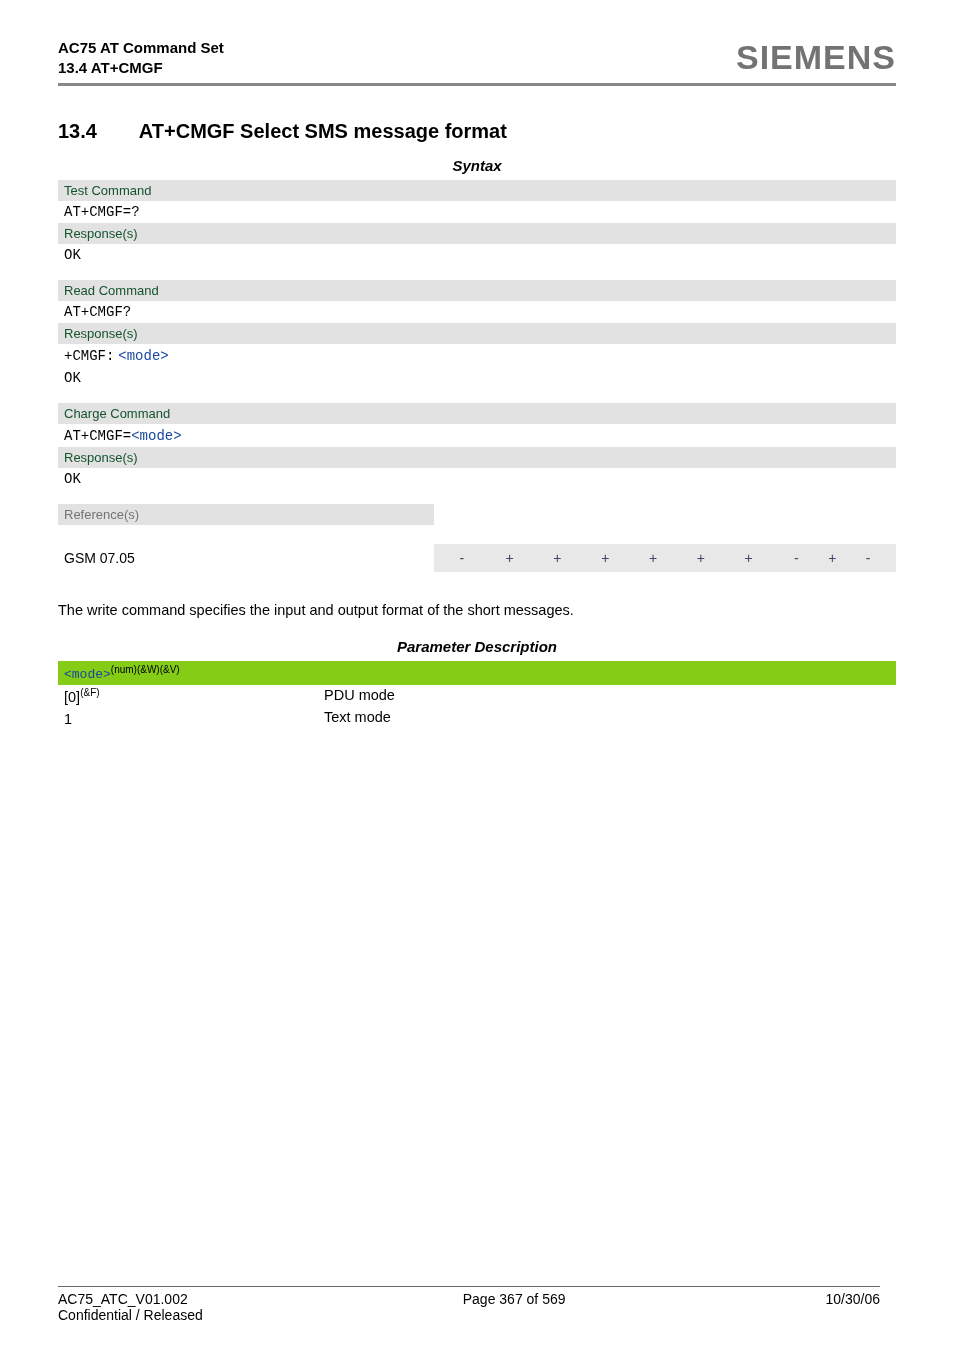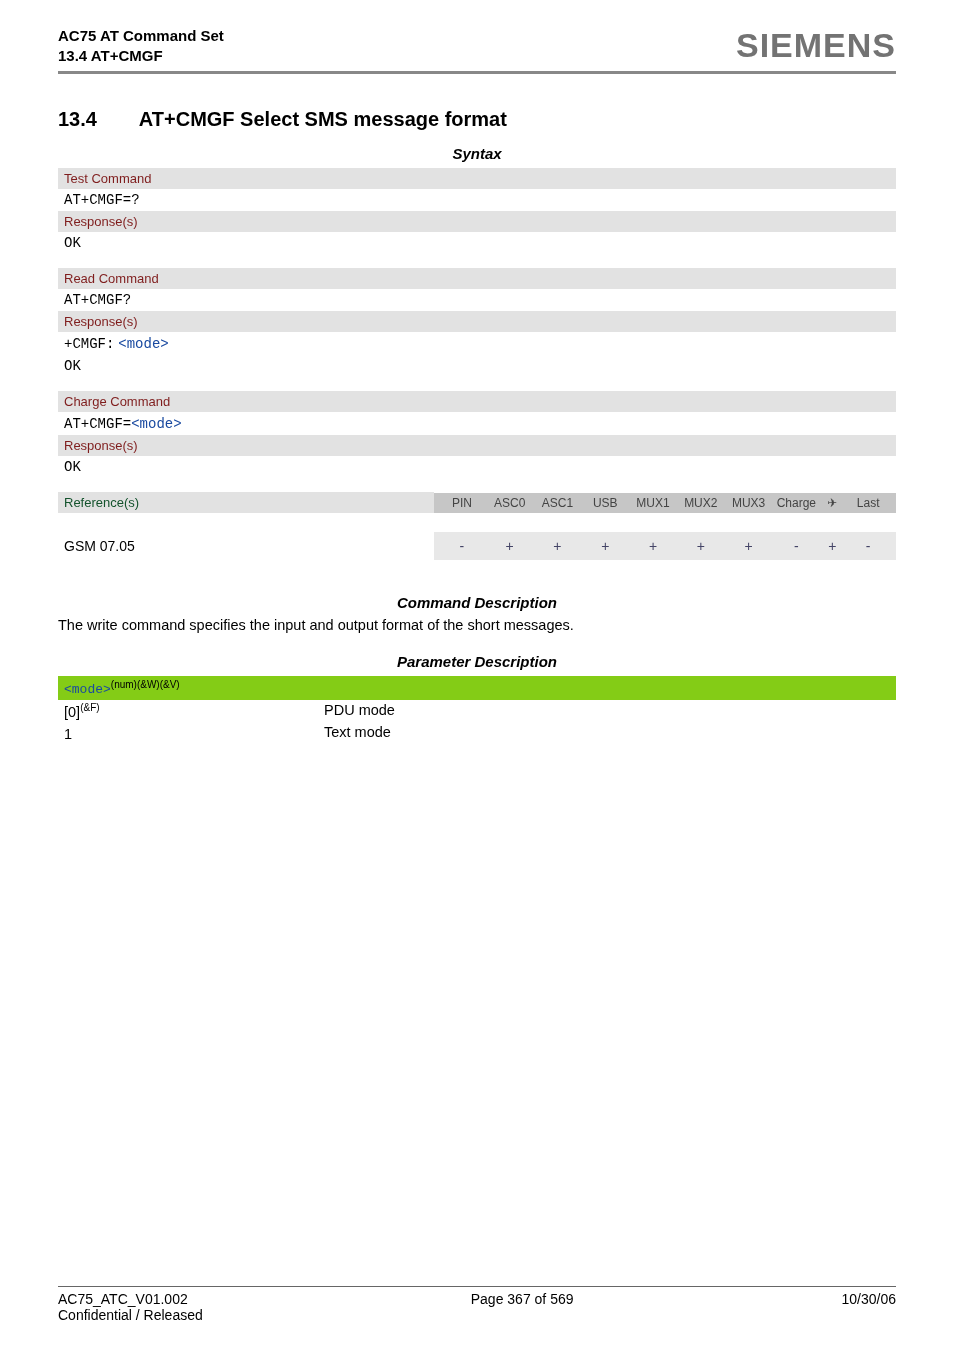--- a/index.html
+++ b/index.html
@@ -4,21 +4,21 @@
 <style>
   * { box-sizing: border-box; }
   body {
     margin: 0;
     font-family: Arial, Helvetica, sans-serif;
     background: #fff;
     color: #000;
     width: 954px;
   }
   .page {
-    padding: 26px 58px 0 58px;
+    padding: 38px 58px 0 58px;
     min-height: 1351px;
     position: relative;
   }
   .header {
     display: flex;
     justify-content: space-between;
     align-items: flex-start;
     border-bottom: 3px solid #888;
     padding-bottom: 6px;
     margin-bottom: 34px;
@@ -40,21 +40,21 @@
     font-size: 20px;
     margin: 12px 0 14px 0;
   }
   h2.section .secno { display: inline-block; min-width: 76px; }
   .subhead { font-style: italic; font-weight: bold; font-size: 15px; margin: 8px 0 6px 0; text-align: center; }
   .syntax-block { margin-bottom: 14px; }
   .bar {
     background: #e2e2e2;
     padding: 3px 6px;
     font-size: 13px;
-    color: #7f1d1d;
+    color: #14532d;
   }
   .row {
     padding: 3px 6px;
     font-size: 14px;
   }
   .mono { font-family: "Courier New", monospace; font-size: 14px; }
   .param-link { color: #1a4aa0; font-family: "Courier New", monospace; }
   .param-bar {
     background: #84cc16;
     padding: 3px 6px;
@@ -64,21 +64,21 @@
     display: flex;
     align-items: center;
     margin-top: 6px;
   }
   .table-ref .left {
     flex: 0 0 auto;
     width: 376px;
     background: #e2e2e2;
     padding: 3px 6px;
     font-size: 13px;
-    color: #14532d;
+    color: #737373;
   }
   .table-ref .right {
     flex: 1;
     background: #c6c6c6;
     display: flex;
     padding: 3px 4px;
     font-size: 12px;
     color: #444;
     gap: 0;
   }
@@ -104,21 +104,21 @@
     color: #446;
   }
   .ref-values .right .ref-cell { color: #446; }
   .desc-text { font-size: 14.5px; margin: 4px 0 20px 0; }
   .param-row { display: flex; font-size: 14.5px; padding: 2px 6px; }
   .param-row .k { flex: 0 0 260px; }
   .footer {
     position: absolute;
     bottom: 28px;
     left: 58px;
-    right: 58px;
+    right: 74px;
     border-top: 1px solid #666;
     padding-top: 4px;
     display: flex;
     justify-content: space-between;
     font-size: 14px;
   }
   sup { font-size: 10px; }
 </style>
 </head>
 <body>
@@ -162,52 +162,39 @@
     <div class="bar">Charge Command</div>
     <div class="row">
       <span class="mono">AT+CMGF=</span><span class="param-link">&lt;mode&gt;</span>
     </div>
     <div class="bar">Response(s)</div>
     <div class="row mono">OK</div>
   </div>
 
   <div class="table-ref">
     <div class="left">Reference(s)</div>
-    <div class="right">
-      <div class="ref-cell">PIN</div>
-      <div class="ref-cell">ASC0</div>
-      <div class="ref-cell">ASC1</div>
-      <div class="ref-cell">USB</div>
-      <div class="ref-cell">MUX1</div>
-      <div class="ref-cell">MUX2</div>
-      <div class="ref-cell">MUX3</div>
-      <div class="ref-cell">Charge</div>
-      <div class="ref-cell plane">✈</div>
-      <div class="ref-cell">Last</div>
-    </div>
   </div>
   <div class="ref-values">
     <div class="left">GSM 07.05</div>
     <div class="right">
       <div class="ref-cell">-</div>
       <div class="ref-cell">+</div>
       <div class="ref-cell">+</div>
       <div class="ref-cell">+</div>
       <div class="ref-cell">+</div>
       <div class="ref-cell">+</div>
       <div class="ref-cell">+</div>
       <div class="ref-cell">-</div>
       <div class="ref-cell plane">+</div>
       <div class="ref-cell">-</div>
     </div>
   </div>
 
   <div style="height:26px"></div>
 
-  <div class="subhead">Command Description</div>
   <div class="desc-text">The write command specifies the input and output format of the short messages.</div>
 
   <div class="subhead">Parameter Description</div>
 
   <div class="param-bar">
     <span class="param-link">&lt;mode&gt;</span><sup>(num)(&amp;W)(&amp;V)</sup>
   </div>
 
   <div class="param-row">
     <div class="k">

